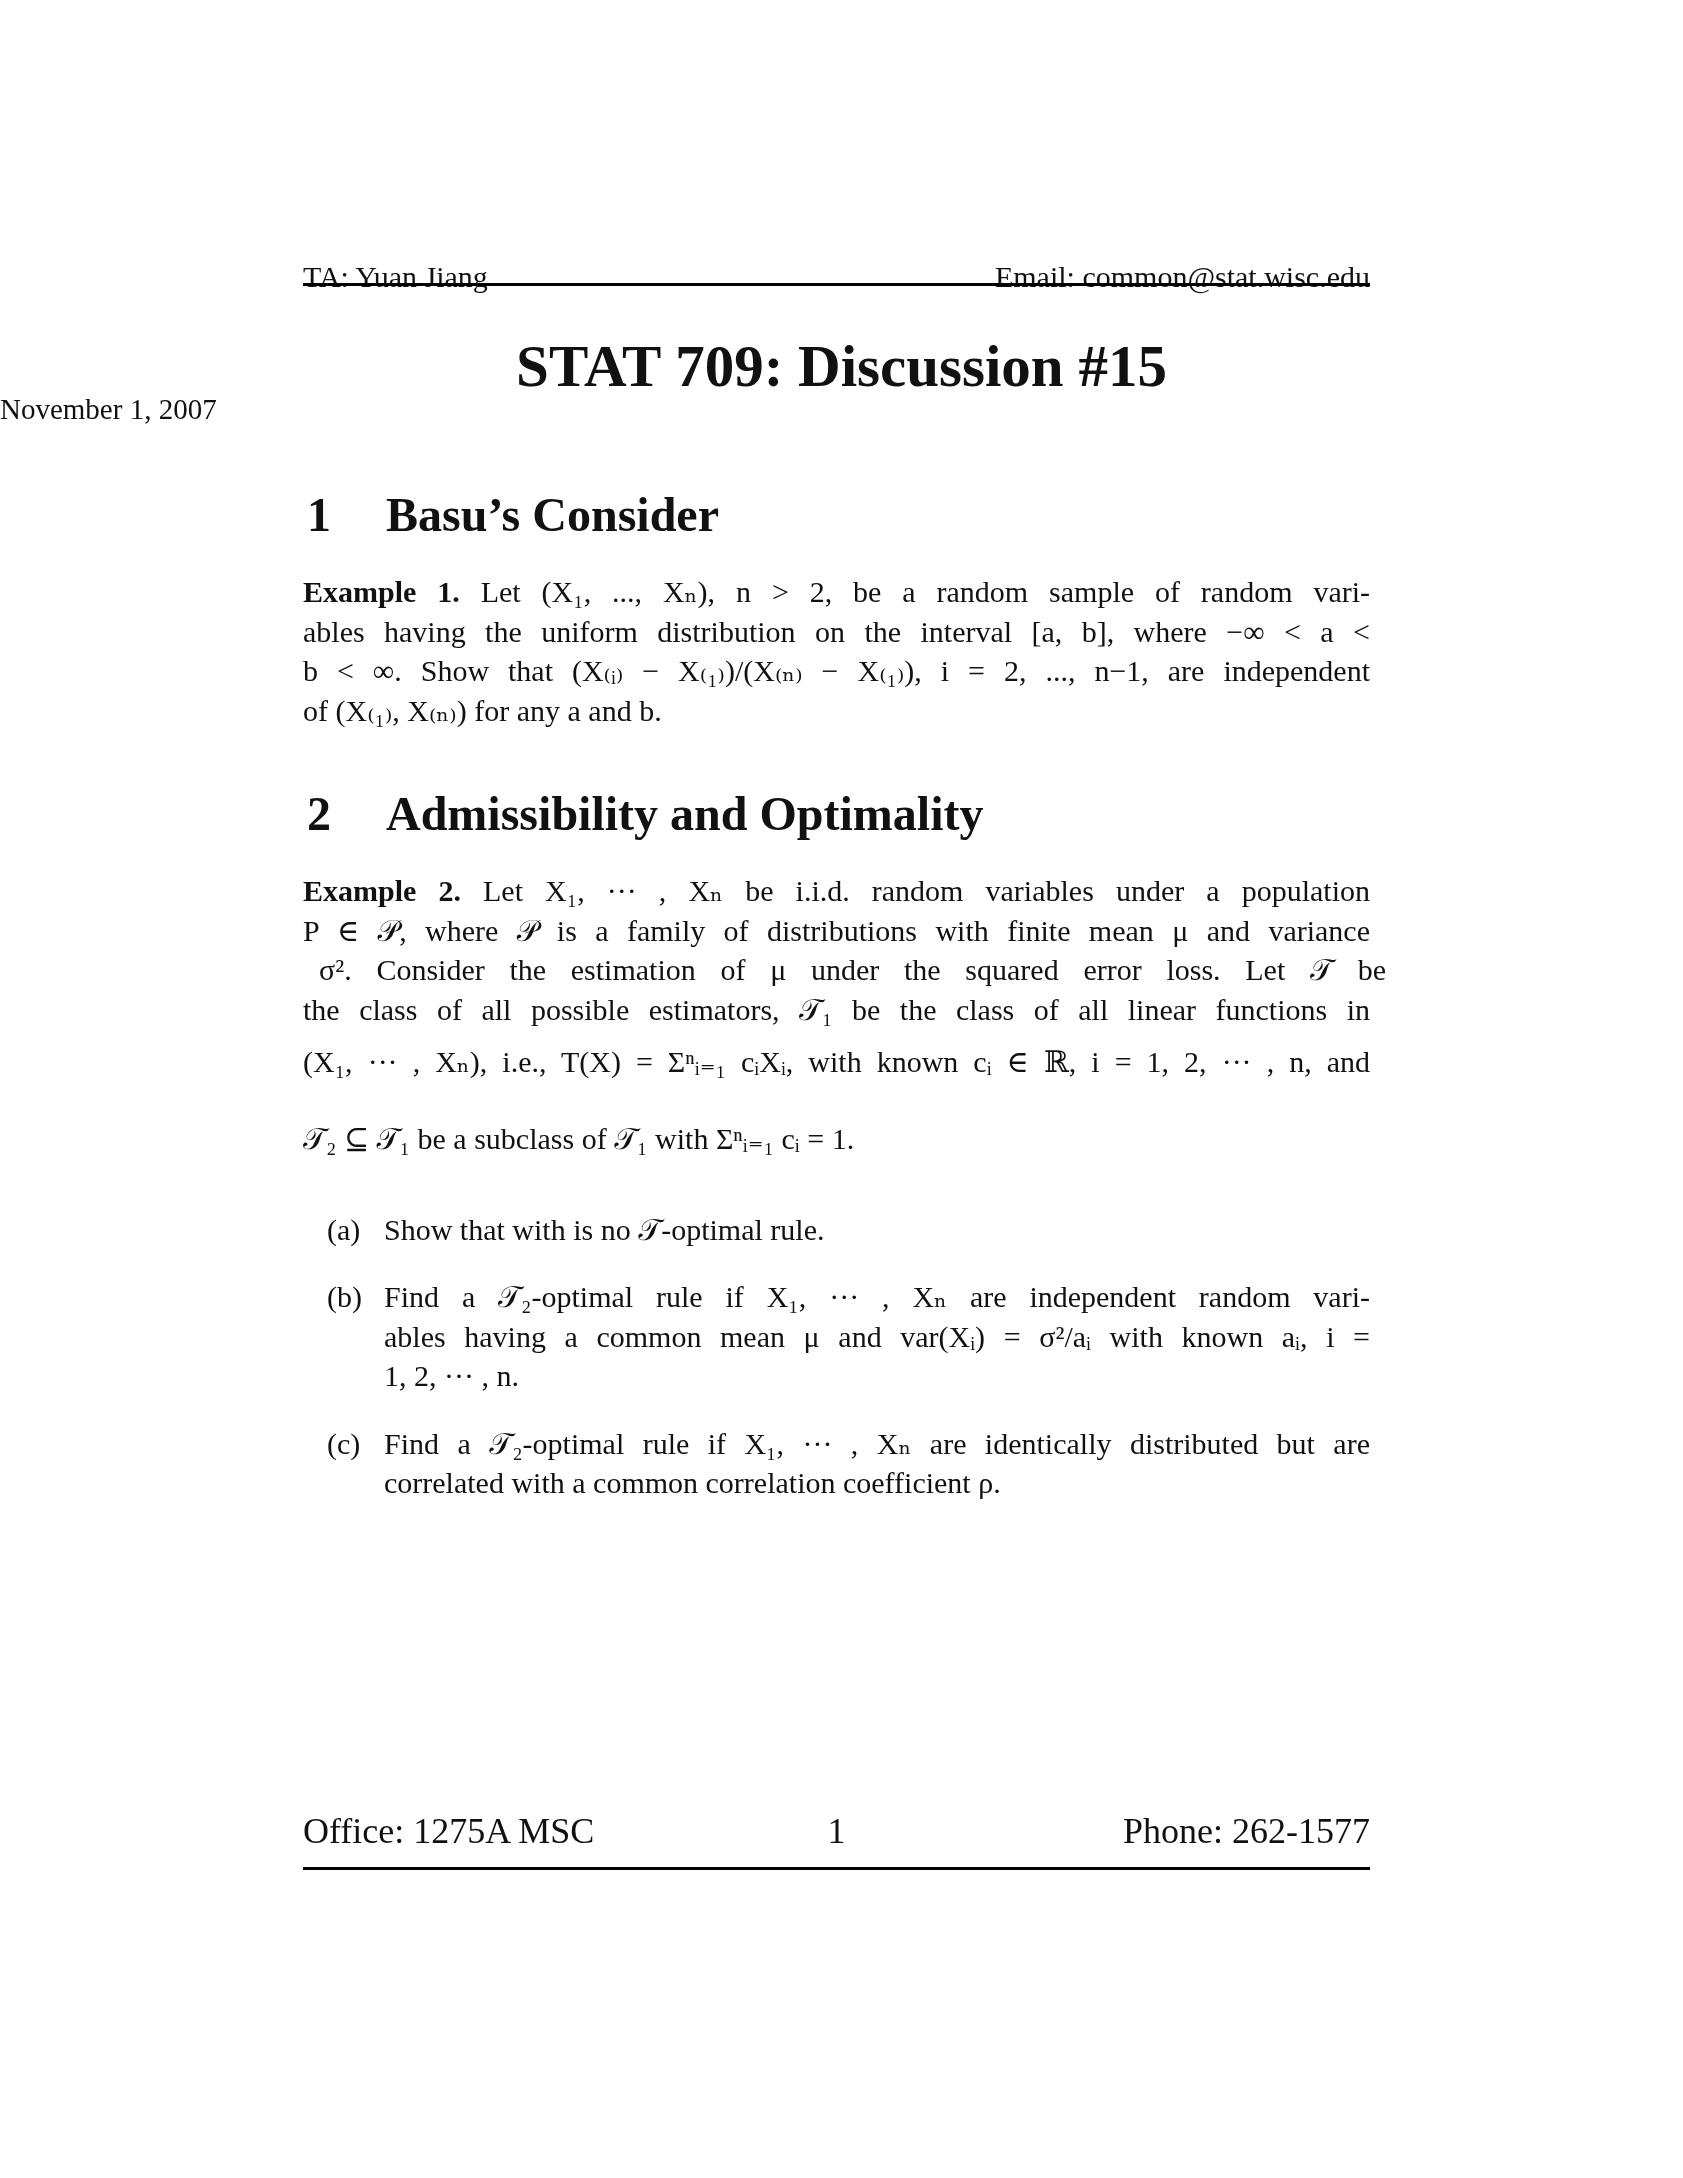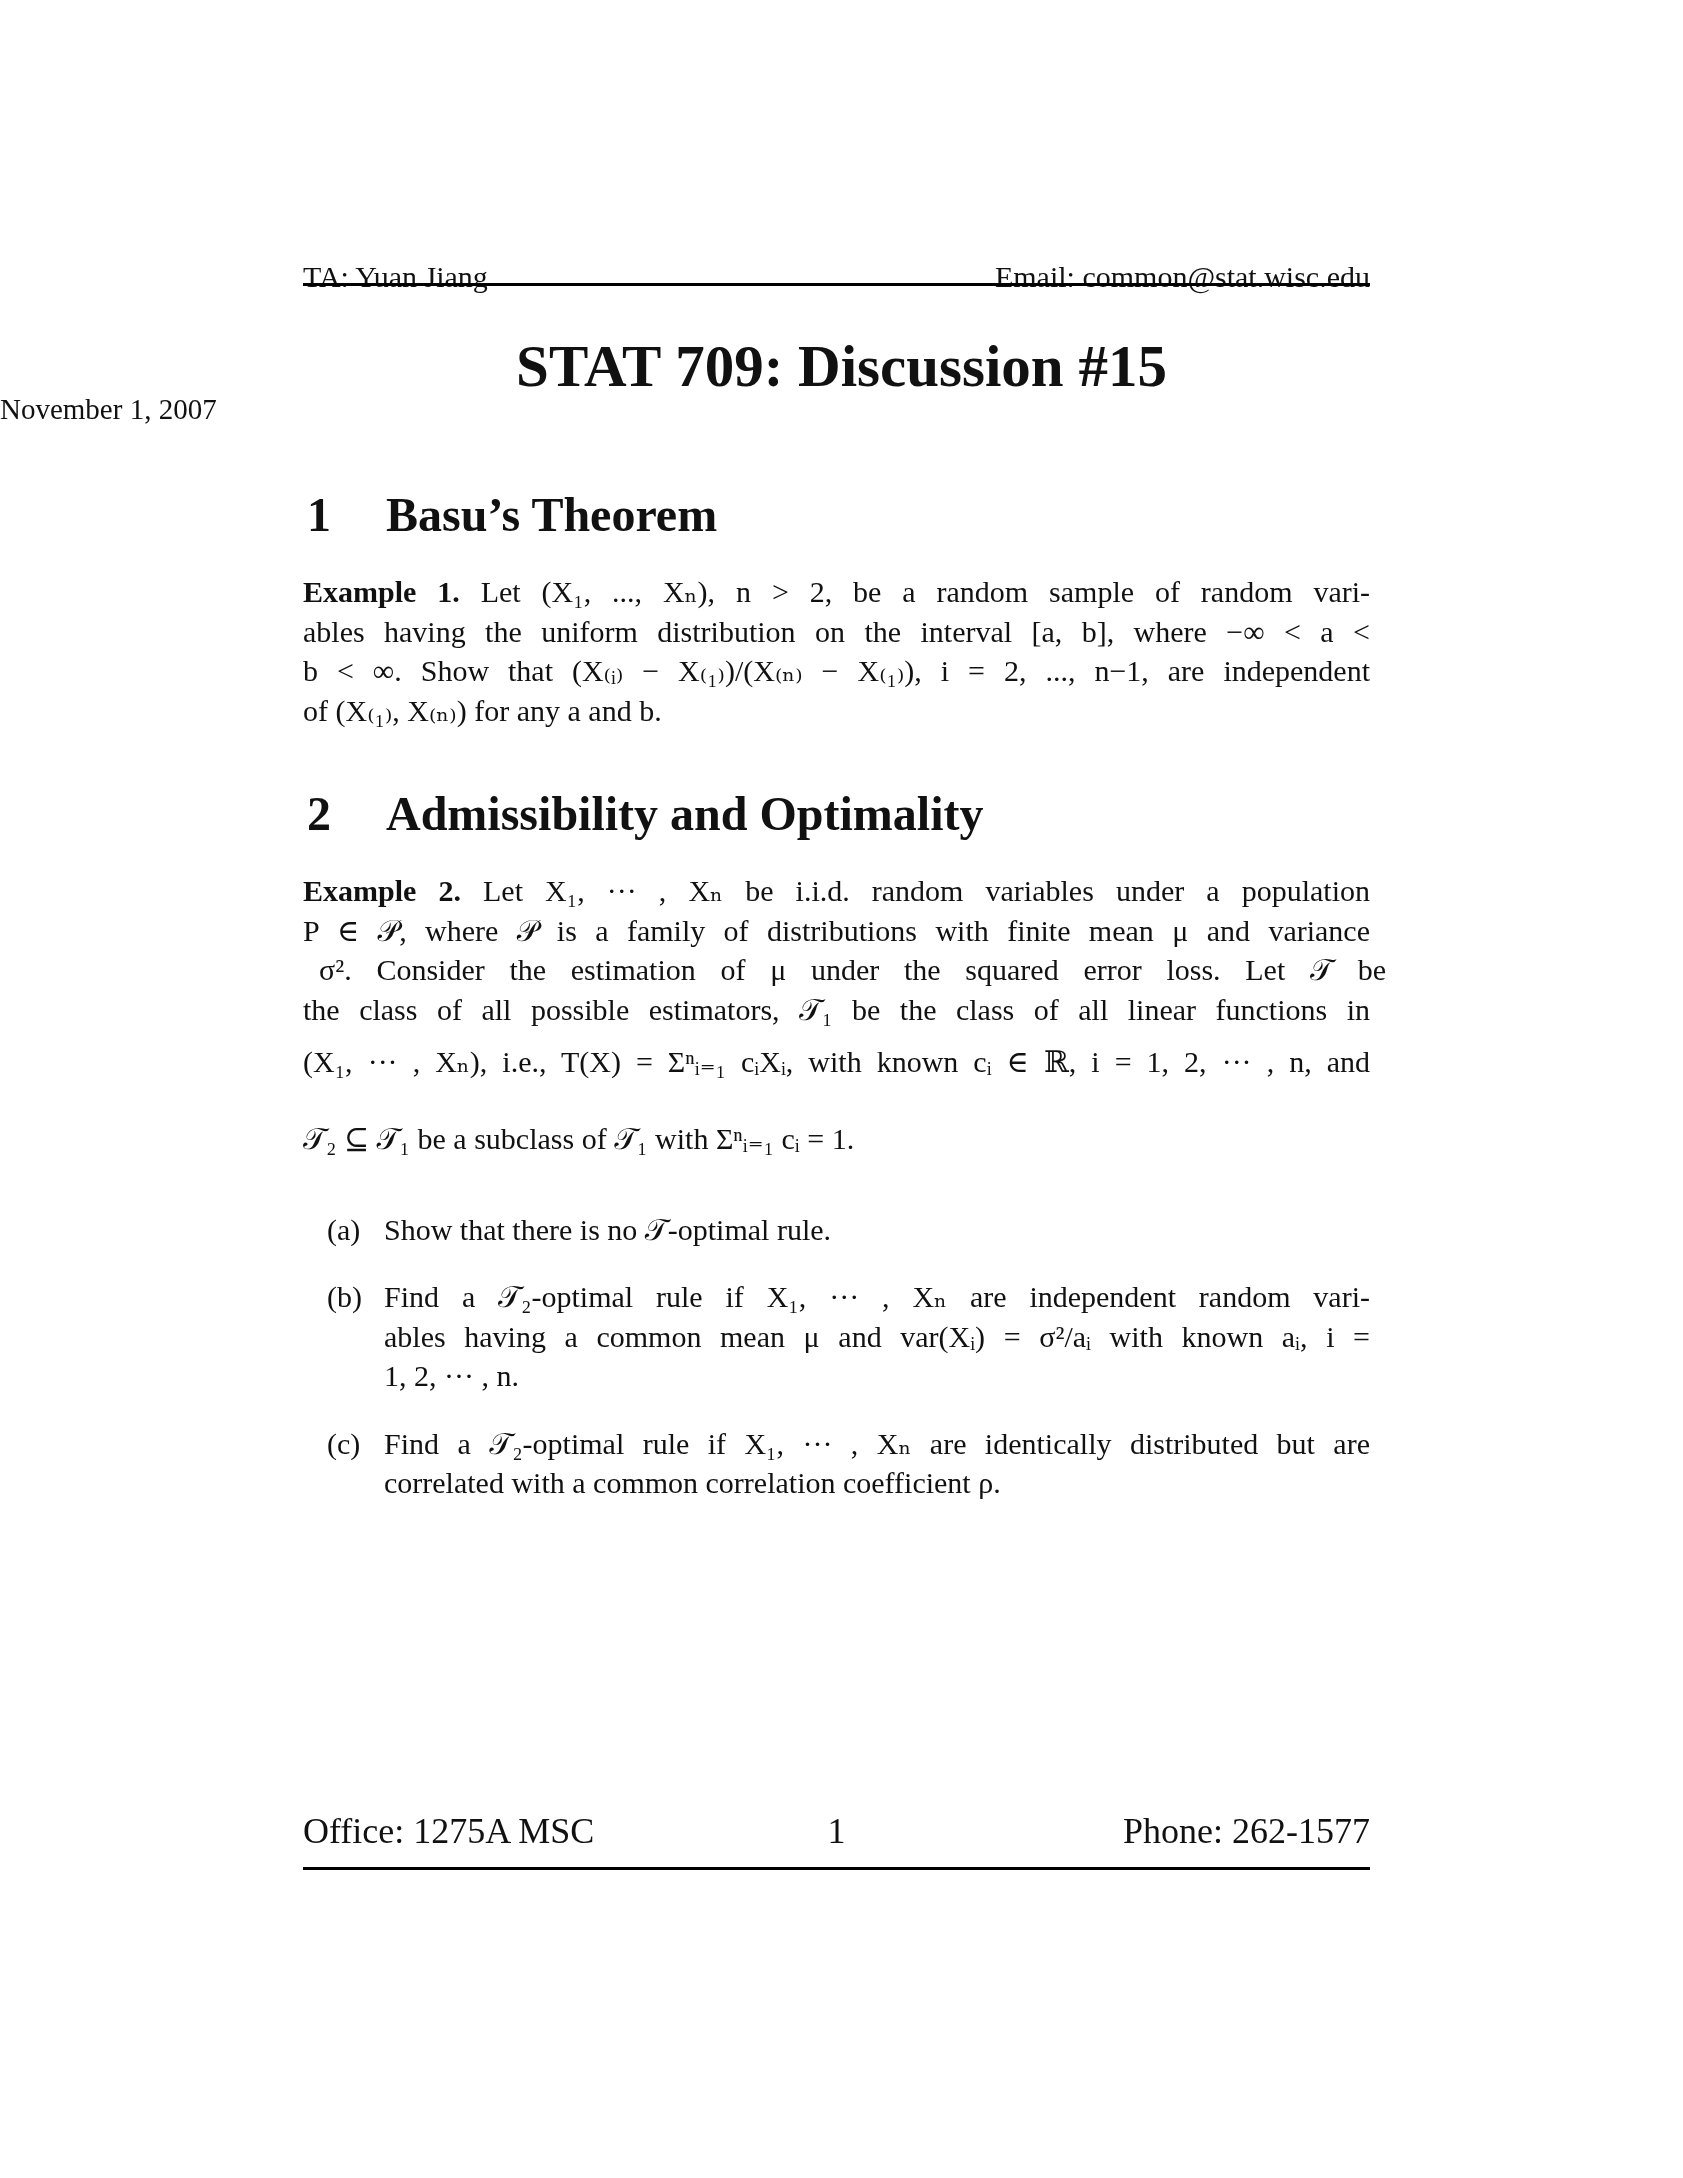--- a/index.html
+++ b/index.html
@@ -33,21 +33,21 @@
 
 <div class="abs hdr hdr-left serif">TA: Yuan Jiang</div>
 <div class="abs hdr hdr-right serif">Email: common@stat.wisc.edu</div>
 <div class="rule" style="top:283px;"></div>
 
 <div class="abs title serif">STAT 709: Discussion #15</div>
 <div class="abs date serif">November 1, 2007</div>
 
 <div class="abs sec serif" style="left:307px; top:487px; width:990px; height:59px;">
   <span class="num">1</span>
-  <span class="txt">Basu’s Theorem</span>
+  <span class="txt">Basu’s Consider</span>
 </div>
 
 <div class="line serif" style="top:572px;">
   <span class="in"><b>Example 1.</b>&nbsp;<span>Let (X₁, ..., Xₙ), n &gt; 2, be a random sample of random vari-</span></span>
 </div>
 <div class="line serif" style="top:612px;"><span class="in">ables having the uniform distribution on the interval [a, b], where −∞ &lt; a &lt;</span></div>
 <div class="line serif" style="top:651px;"><span class="in">b &lt; ∞. Show that (X₍ᵢ₎ − X₍₁₎)/(X₍ₙ₎ − X₍₁₎), i = 2, ..., n−1, are independent</span></div>
 <div class="line serif nojust" style="top:691px;"><span class="in">of (X₍₁₎, X₍ₙ₎) for any a and b.</span></div>
 
 <div class="abs sec serif" style="left:307px; top:786px; width:990px; height:59px;">
@@ -58,21 +58,21 @@
 <div class="line serif" style="top:871px;">
   <span class="in"><b>Example 2.</b>&nbsp;<span>Let X₁, ··· , Xₙ be i.i.d. random variables under a population</span></span>
 </div>
 <div class="line serif" style="top:911px;"><span class="in">P ∈ 𝒫, where 𝒫 is a family of distributions with finite mean μ and variance</span></div>
 <div class="line serif" style="top:950px;margin-left:16px;"><span class="in">σ². Consider the estimation of μ under the squared error loss. Let 𝒯 be</span></div>
 <div class="line serif" style="top:990px;"><span class="in">the class of all possible estimators, 𝒯₁ be the class of all linear functions in</span></div>
 <div class="line serif" style="top:1042px;"><span class="in">(X₁, ··· , Xₙ), i.e., T(X) = Σⁿᵢ₌₁ cᵢXᵢ, with known cᵢ ∈ ℝ, i = 1, 2, ··· , n, and</span></div>
 <div class="line serif nojust" style="top:1119px;"><span class="in">𝒯₂ ⊆ 𝒯₁ be a subclass of 𝒯₁ with Σⁿᵢ₌₁ cᵢ = 1.</span></div>
 
 <div class="item serif" style="top:1210px;">(a)</div>
-<div class="item-line serif nojust" style="top:1210px;"><span class="in">Show that there is no 𝒯-optimal rule.</span></div>
+<div class="item-line serif nojust" style="top:1210px;"><span class="in">Show that with is no 𝒯-optimal rule.</span></div>
 
 <div class="item serif" style="top:1277px;">(b)</div>
 <div class="item-line serif" style="top:1277px;"><span class="in">Find a 𝒯₂-optimal rule if X₁, ··· , Xₙ are independent random vari-</span></div>
 <div class="item-line serif" style="top:1317px;"><span class="in">ables having a common mean μ and var(Xᵢ) = σ²/aᵢ with known aᵢ, i =</span></div>
 <div class="item-line serif nojust" style="top:1356px;"><span class="in">1, 2, ··· , n.</span></div>
 
 <div class="item serif" style="top:1424px;">(c)</div>
 <div class="item-line serif" style="top:1424px;"><span class="in">Find a 𝒯₂-optimal rule if X₁, ··· , Xₙ are identically distributed but are</span></div>
 <div class="item-line serif nojust" style="top:1463px;"><span class="in">correlated with a common correlation coefficient ρ.</span></div>
 

